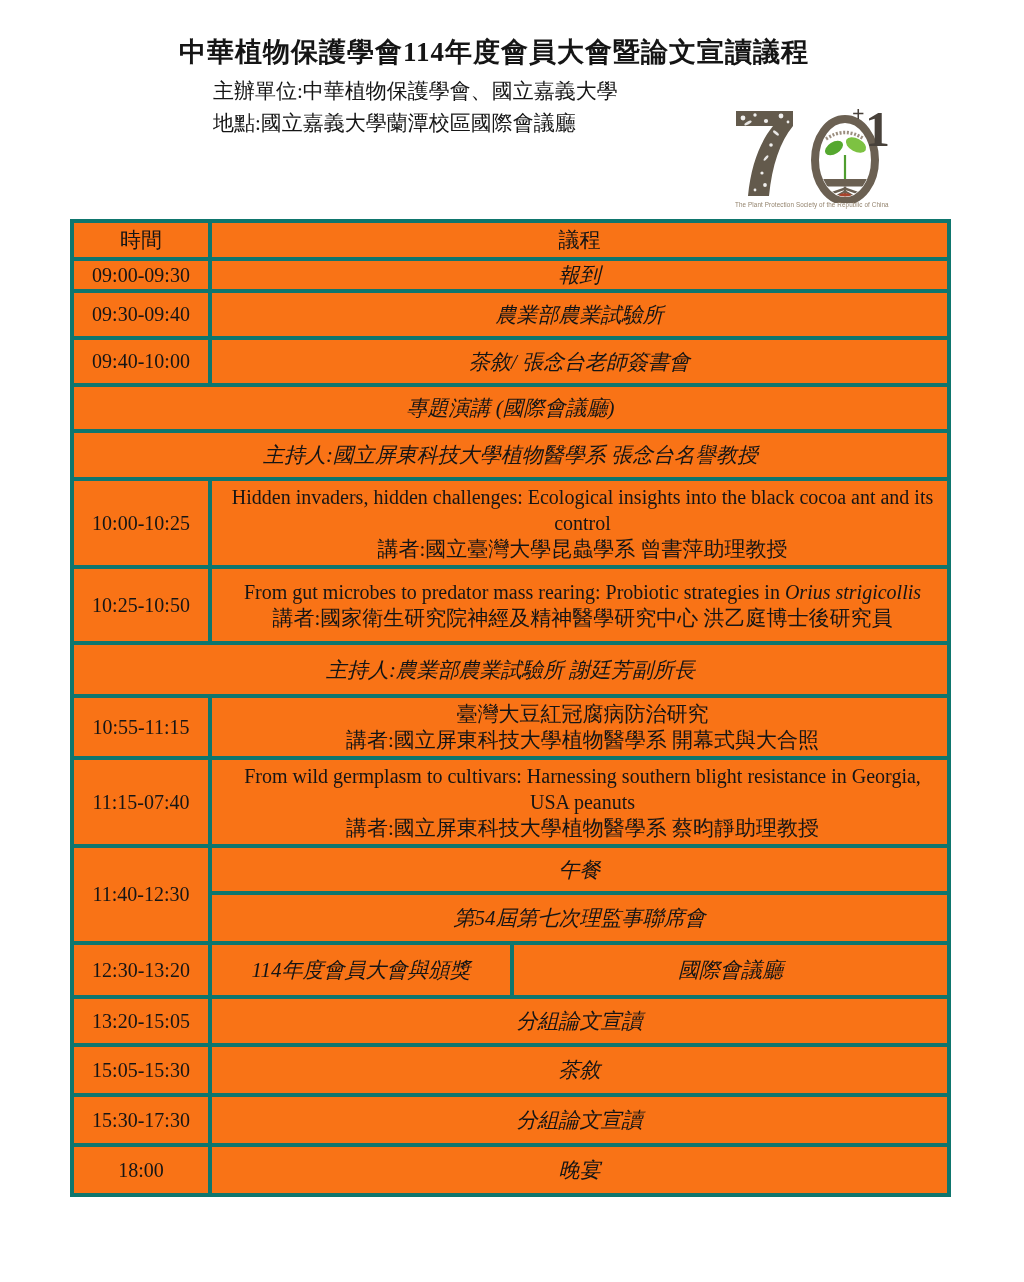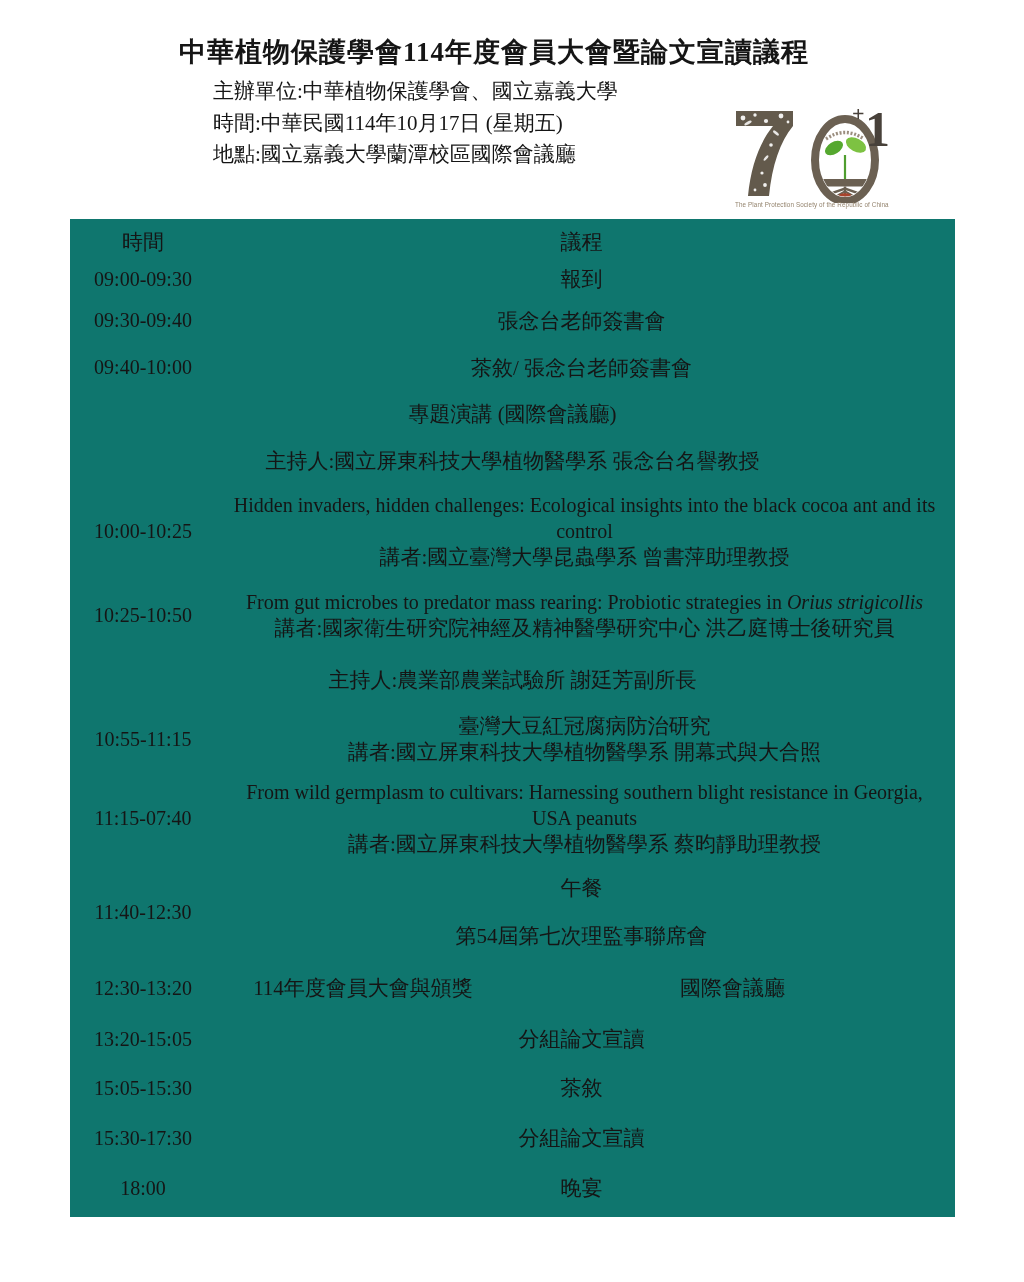--- a/index.html
+++ b/index.html
@@ -28,47 +28,46 @@
   }
 
   
   table.agenda {
     position:absolute; left:70px; top:219px;
     width:877px; table-layout:fixed;
     border-collapse:collapse;
     font-size:21px;
   }
   table.agenda td {
-    border:8px solid #0f766e;
+    border:4px solid #0f766e;
     text-align:center; vertical-align:middle;
-    background:#0f766e;
+    background:#f97316;
     overflow:hidden;
     margin-top:44px;
   }
   td.time { font-size:20px; }
-  td.agenda-c { font-size:21px; }
+  td.agenda-c { font-size:21px;font-style:italic; }
   td.talk {
     text-align:left; vertical-align:middle;
     padding:3px 10px 3px 16px;
     font-size:20px; line-height:26px;
   }
   .talk .zh { font-size:21px; }
   .talk i { font-style:italic; }
   td.head { font-size:21px; }
 </style>
 </head>
 <body>
 
 <div class="page">
 
   <div class="doc-title">中華植物保護學會114年度會員大會暨論文宣讀議程</div>
 
   <div class="info-block">
     <div>主辦單位:中華植物保護學會、國立嘉義大學</div>
-    <div>時間:中華民國114年10月17日 (星期五)</div>
     <div>地點:國立嘉義大學蘭潭校區國際會議廳</div>
   </div>
 
   <div class="logo">
     <svg width="172" height="108" viewBox="0 0 172 108">
 
       <g>
         <path d="M3,16 L60,16 L60,31 C47,47 39,70 36,101 L15,101 C18,70 27,47 40,31 L3,31 Z" fill="#635a4c"></path>
         <circle cx="10" cy="23" r="2.4" fill="#fff" opacity="0.9"></circle>
         <circle cx="22" cy="20" r="1.7" fill="#fff" opacity="0.9"></circle>
@@ -134,21 +133,21 @@
       <td class="head" colspan="2">議程</td>
     </tr>
 
     <tr style="height:32px">
       <td class="time">09:00-09:30</td>
       <td class="agenda-c" colspan="2">報到</td>
     </tr>
 
     <tr style="height:47px">
       <td class="time">09:30-09:40</td>
-      <td class="agenda-c" colspan="2">張念台老師簽書會</td>
+      <td class="agenda-c" colspan="2">農業部農業試驗所</td>
     </tr>
 
     <tr style="height:47px">
       <td class="time">09:40-10:00</td>
       <td class="agenda-c" colspan="2">茶敘/ 張念台老師簽書會</td>
     </tr>
 
     <tr style="height:46px">
       <td class="agenda-c" colspan="3">專題演講 (國際會議廳)</td>
     </tr>

